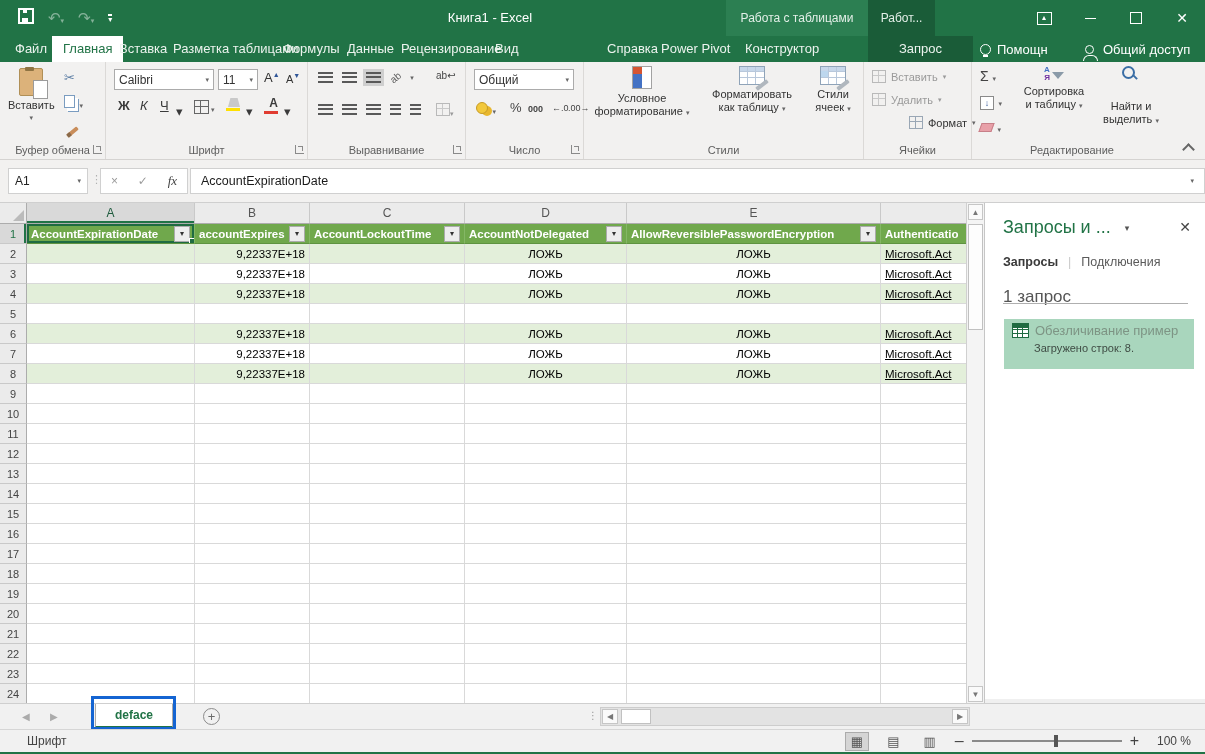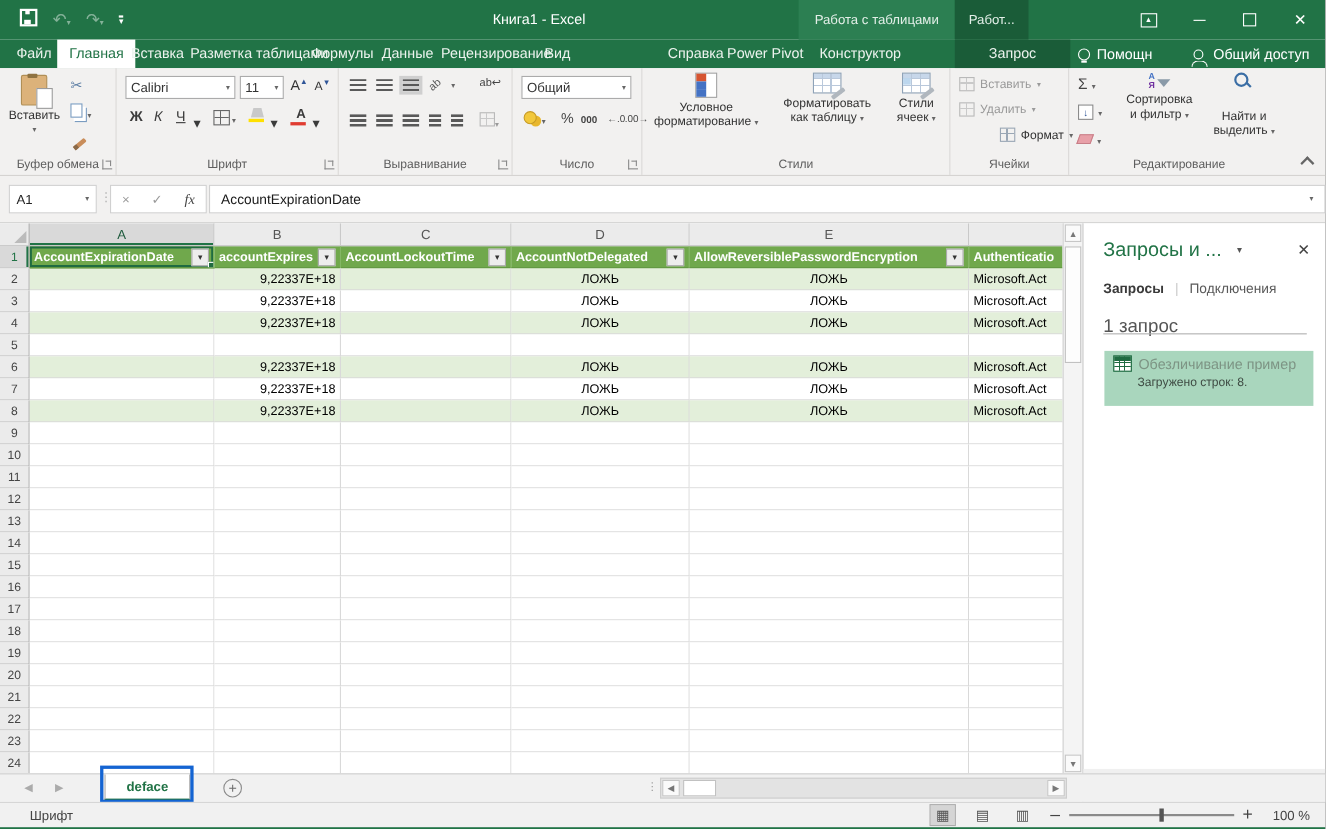--- a/index.html
+++ b/index.html
@@ -115,21 +115,21 @@
   .rh.sel{background:#D9D9D9;color:#217346;box-shadow:inset -2px 0 0 #217346;}
   .tc{box-sizing:border-box;border-right:1px solid #D9D9D9;border-bottom:1px solid #D9D9D9;font-size:11.5px;color:#000;
       display:flex;align-items:center;padding:0 4px;flex:none;overflow:hidden;white-space:nowrap;background:#fff;}
   .tc.banded{background:#E3EFDA;}
   .tc.th{background:#70A84C;color:#fff;font-weight:bold;border-right:1px solid #84B765;border-bottom:1px solid #5E9340;justify-content:space-between;}
   .tc.th.sel{box-shadow:inset 0 0 0 2px #1F6B41;position:relative;}
   .tht{overflow:hidden;white-space:nowrap;}
   .flt{flex:none;width:16px;height:16px;background:#EDEDED;border:1px solid #ABABAB;color:#333;font-size:8px;
        display:flex;align-items:center;justify-content:center;margin-left:3px;box-sizing:border-box;}
   .fillh{position:absolute;right:-1px;bottom:-1px;width:6px;height:6px;background:#1F6B41;border:1px solid #fff;box-sizing:border-box;}
-  .ar{justify-content:flex-end;} .ac{justify-content:center;} .al{justify-content:flex-start;}
+  .ar{justify-content:flex-end;} .ac{justify-content:center;} .al{justify-content:flex-start;text-decoration:underline;}
 
   
   #vscroll{position:absolute;left:966px;top:203px;width:18px;height:500px;background:#F4F4F4;border-left:1px solid #D0D0D0;box-sizing:border-box;}
   .sarrow{position:absolute;left:1px;width:15px;height:16px;background:#FAFAFA;border:1px solid #C6C6C6;color:#777;
           font-size:8px;display:flex;align-items:center;justify-content:center;box-sizing:border-box;}
   #vthumb{position:absolute;left:1px;top:21px;width:15px;height:106px;background:#FDFDFD;border:1px solid #C1C1C1;box-sizing:border-box;}
 
   
   #panel{position:absolute;left:984px;top:203px;width:221px;height:526px;background:#fff;border-left:1px solid #C6C6C6;box-sizing:border-box;}
   .p-title{position:absolute;left:18px;top:14px;font-size:18px;color:#217346;display:flex;align-items:center;gap:14px;}
@@ -369,21 +369,21 @@
       <div class="abs" style="left:8px;top:30px;"><span class="i-filldown">↓</span> <span class="dd">▾</span></div>
       <div class="abs" style="left:8px;top:56px;"><span class="i-eraser"></span> <span class="dd">▾</span></div>
       <div class="bigbtn" style="left:44px;width:76px;top:4px;">
         <span style="display:flex;align-items:center;gap:2px;">
           <span class="sortAZ">
               <span style="color:#4472C4">А</span>
               <span style="color:#7030A0">Я</span>
             </span>
           <span class="i-funnel"></span>
         </span>
-        <span class="cap"><span>Сортировка</span><br><span>и фильтр</span> <span class="dd">▾</span></span>
+        <span class="cap"><span>Сортировка</span><br><span>и таблицу</span> <span class="dd">▾</span></span>
       </div>
       <div class="bigbtn" style="left:126px;width:66px;top:4px;gap:16px;">
         <span style="width:18px;height:18px;display:flex;">
             <span class="i-lens"></span>
           </span>
         <span class="cap" style="margin-top:0"><span>Найти и</span><br><span>выделить</span> <span class="dd">▾</span></span>
       </div>
       <div class="glabel">Редактирование</div>
     </div>
 

